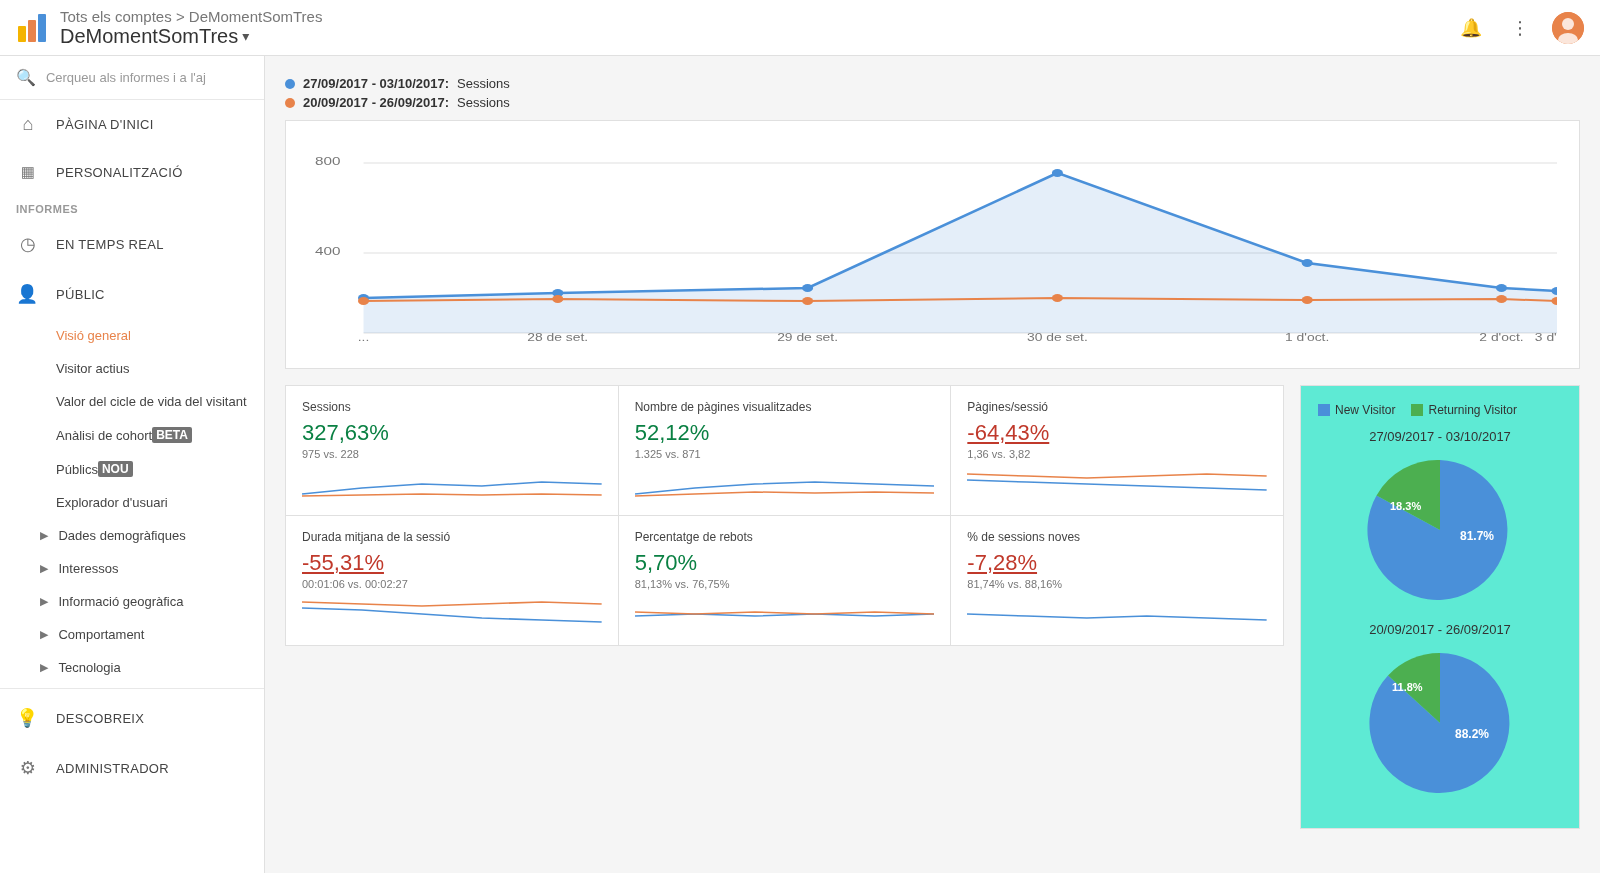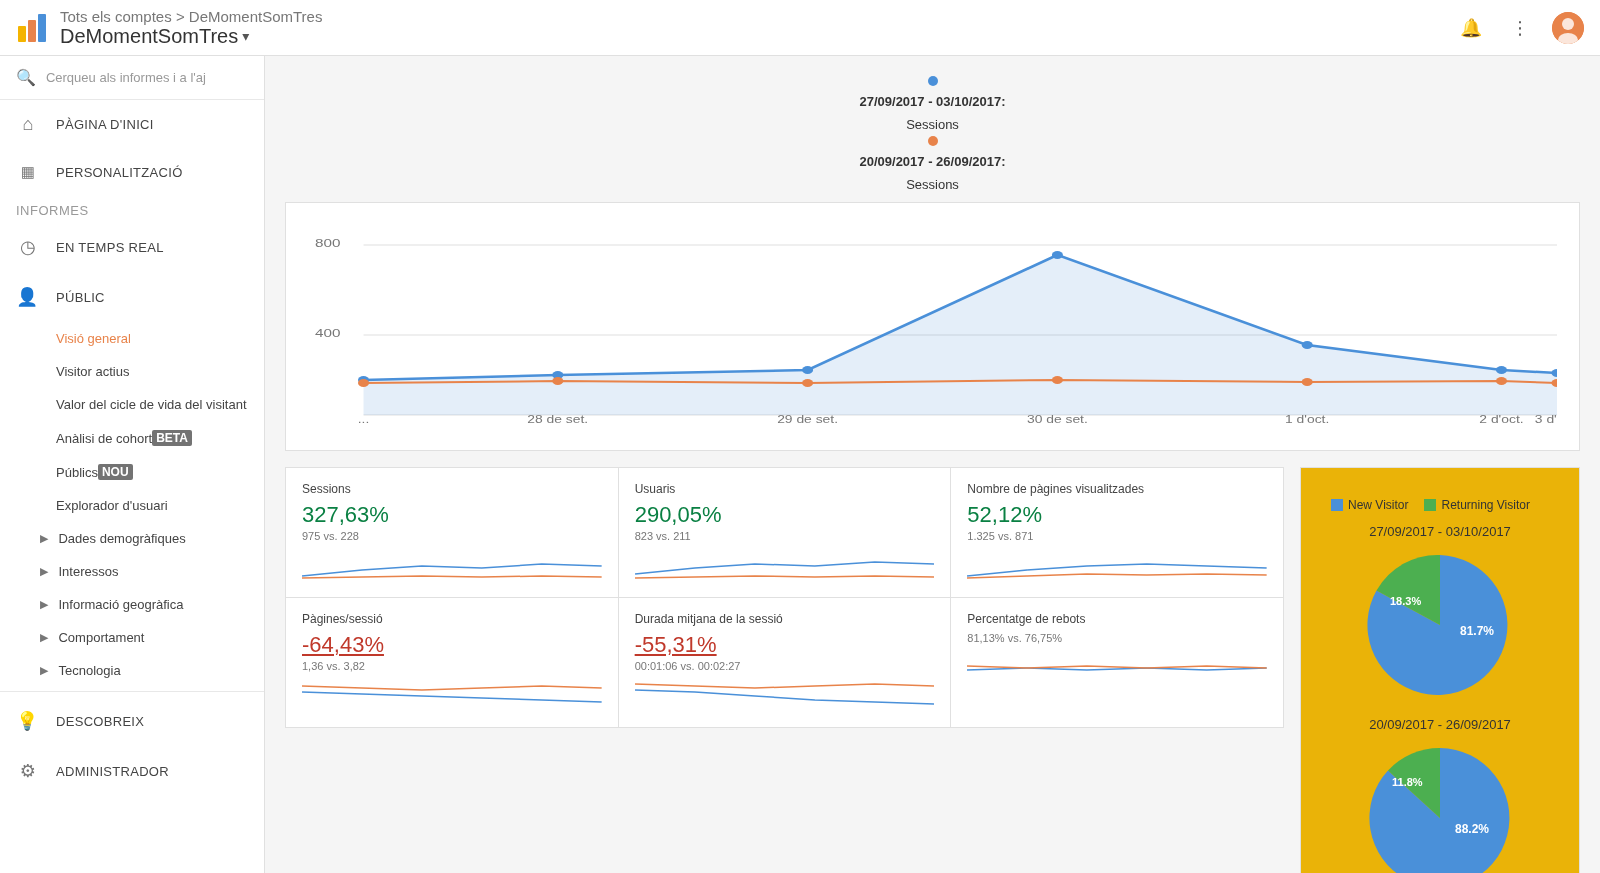--- a/index.html
+++ b/index.html
@@ -104,23 +104,23 @@
       gap: 16px;
       font-size: 13px;
       font-weight: 500;
       color: #444;
       letter-spacing: 0.3px;
       text-transform: uppercase;
     }
     .sidebar-nav-item .nav-icon { color: #777; font-size: 18px; width: 24px; text-align: center; }
     .sidebar-section-label {
       padding: 8px 16px 4px;
-      font-size: 13px;
+      font-size: 11px;
       color: #999;
-      font-weight: 400;
+      font-weight: 700;
       text-transform: uppercase;
       letter-spacing: 0.5px;
     }
     .sidebar-sub-item {
       display: flex;
       align-items: center;
       padding: 9px 16px 9px 56px;
       cursor: pointer;
       font-size: 13px;
       color: #444;
@@ -164,21 +164,20 @@
       flex-direction: column;
       gap: 4px;
       margin-bottom: 10px;
     }
     .legend-item {
       display: flex;
       align-items: center;
       gap: 8px;
       font-size: 13px;
       color: #333;
-      flex-direction: column;
     }
     .legend-dot {
       width: 10px;
       height: 10px;
       border-radius: 50%;
     }
     .legend-label { font-weight: 600; }
     .legend-sublabel { font-weight: 400; }
 
     
@@ -224,23 +223,23 @@
       color: #777;
       margin-bottom: 6px;
     }
     .mini-chart {
       height: 36px;
       width: 100%;
     }
 
     
     .pie-section {
-      background: #eab308;
+      background: #5eead4;
       border: 1px solid #e0e0e0;
-      padding: 30px;
+      padding: 17px;
       min-width: 280px;
       width: 280px;
     }
     .pie-legend {
       display: flex;
       gap: 16px;
       margin-bottom: 12px;
       font-size: 12px;
     }
     .pie-legend-item {
@@ -455,29 +454,20 @@
           <div class="metric-card">
             <div class="metric-title">Sessions</div>
             <div class="metric-value positive">327,63%</div>
             <div class="metric-compare">975 vs. 228</div>
             <svg class="mini-chart" viewBox="0 0 200 36" preserveAspectRatio="none">
               <polyline points="0,28 40,22 80,18 120,20 160,16 200,18" fill="none" stroke="#4a90d9" stroke-width="1.5"></polyline>
               <polyline points="0,30 40,29 80,28 120,29 160,28 200,29" fill="none" stroke="#e8834a" stroke-width="1.5"></polyline>
             </svg>
           </div>
 
-          <div class="metric-card">
-            <div class="metric-title">Usuaris</div>
-            <div class="metric-value positive">290,05%</div>
-            <div class="metric-compare">823 vs. 211</div>
-            <svg class="mini-chart" viewBox="0 0 200 36" preserveAspectRatio="none">
-              <polyline points="0,26 40,20 80,16 120,18 160,14 200,16" fill="none" stroke="#4a90d9" stroke-width="1.5"></polyline>
-              <polyline points="0,30 40,29 80,28 120,29 160,28 200,29" fill="none" stroke="#e8834a" stroke-width="1.5"></polyline>
-            </svg>
-          </div>
 
           <div class="metric-card">
             <div class="metric-title">Nombre de pàgines visualitzades</div>
             <div class="metric-value positive">52,12%</div>
             <div class="metric-compare">1.325 vs. 871</div>
             <svg class="mini-chart" viewBox="0 0 200 36" preserveAspectRatio="none">
               <polyline points="0,28 40,22 80,18 120,16 160,18 200,20" fill="none" stroke="#4a90d9" stroke-width="1.5"></polyline>
               <polyline points="0,30 40,28 80,26 120,27 160,26 200,27" fill="none" stroke="#e8834a" stroke-width="1.5"></polyline>
             </svg>
           </div>
@@ -497,27 +487,36 @@
             <div class="metric-value negative">-55,31%</div>
             <div class="metric-compare">00:01:06 vs. 00:02:27</div>
             <svg class="mini-chart" viewBox="0 0 200 36" preserveAspectRatio="none">
               <polyline points="0,12 40,14 80,18 120,22 160,24 200,26" fill="none" stroke="#4a90d9" stroke-width="1.5"></polyline>
               <polyline points="0,6 40,8 80,10 120,8 160,6 200,8" fill="none" stroke="#e8834a" stroke-width="1.5"></polyline>
             </svg>
           </div>
 
           <div class="metric-card">
             <div class="metric-title">Percentatge de rebots</div>
+            <div class="metric-value positive">5,70%</div>
             <div class="metric-compare">81,13% vs. 76,75%</div>
             <svg class="mini-chart" viewBox="0 0 200 36" preserveAspectRatio="none">
               <polyline points="0,20 40,18 80,20 120,18 160,20 200,18" fill="none" stroke="#4a90d9" stroke-width="1.5"></polyline>
               <polyline points="0,16 40,18 80,16 120,18 160,16 200,18" fill="none" stroke="#e8834a" stroke-width="1.5"></polyline>
             </svg>
           </div>
 
+          <div class="metric-card">
+            <div class="metric-title">% de sessions noves</div>
+            <div class="metric-value negative">-7,28%</div>
+            <div class="metric-compare">81,74% vs. 88,16%</div>
+            <svg class="mini-chart" viewBox="0 0 200 36" preserveAspectRatio="none">
+              <polyline points="0,18 40,20 80,22 120,20 160,22 200,24" fill="none" stroke="#4a90d9" stroke-width="1.5"></polyline>
+            </svg>
+          </div>
 
         </div>
       </div>
 
       <div class="pie-section">
 
         <div class="pie-legend">
           <div class="pie-legend-item">
             <div class="pie-legend-color" style="background:#4a90d9;"></div>
             <span>New Visitor</span>

